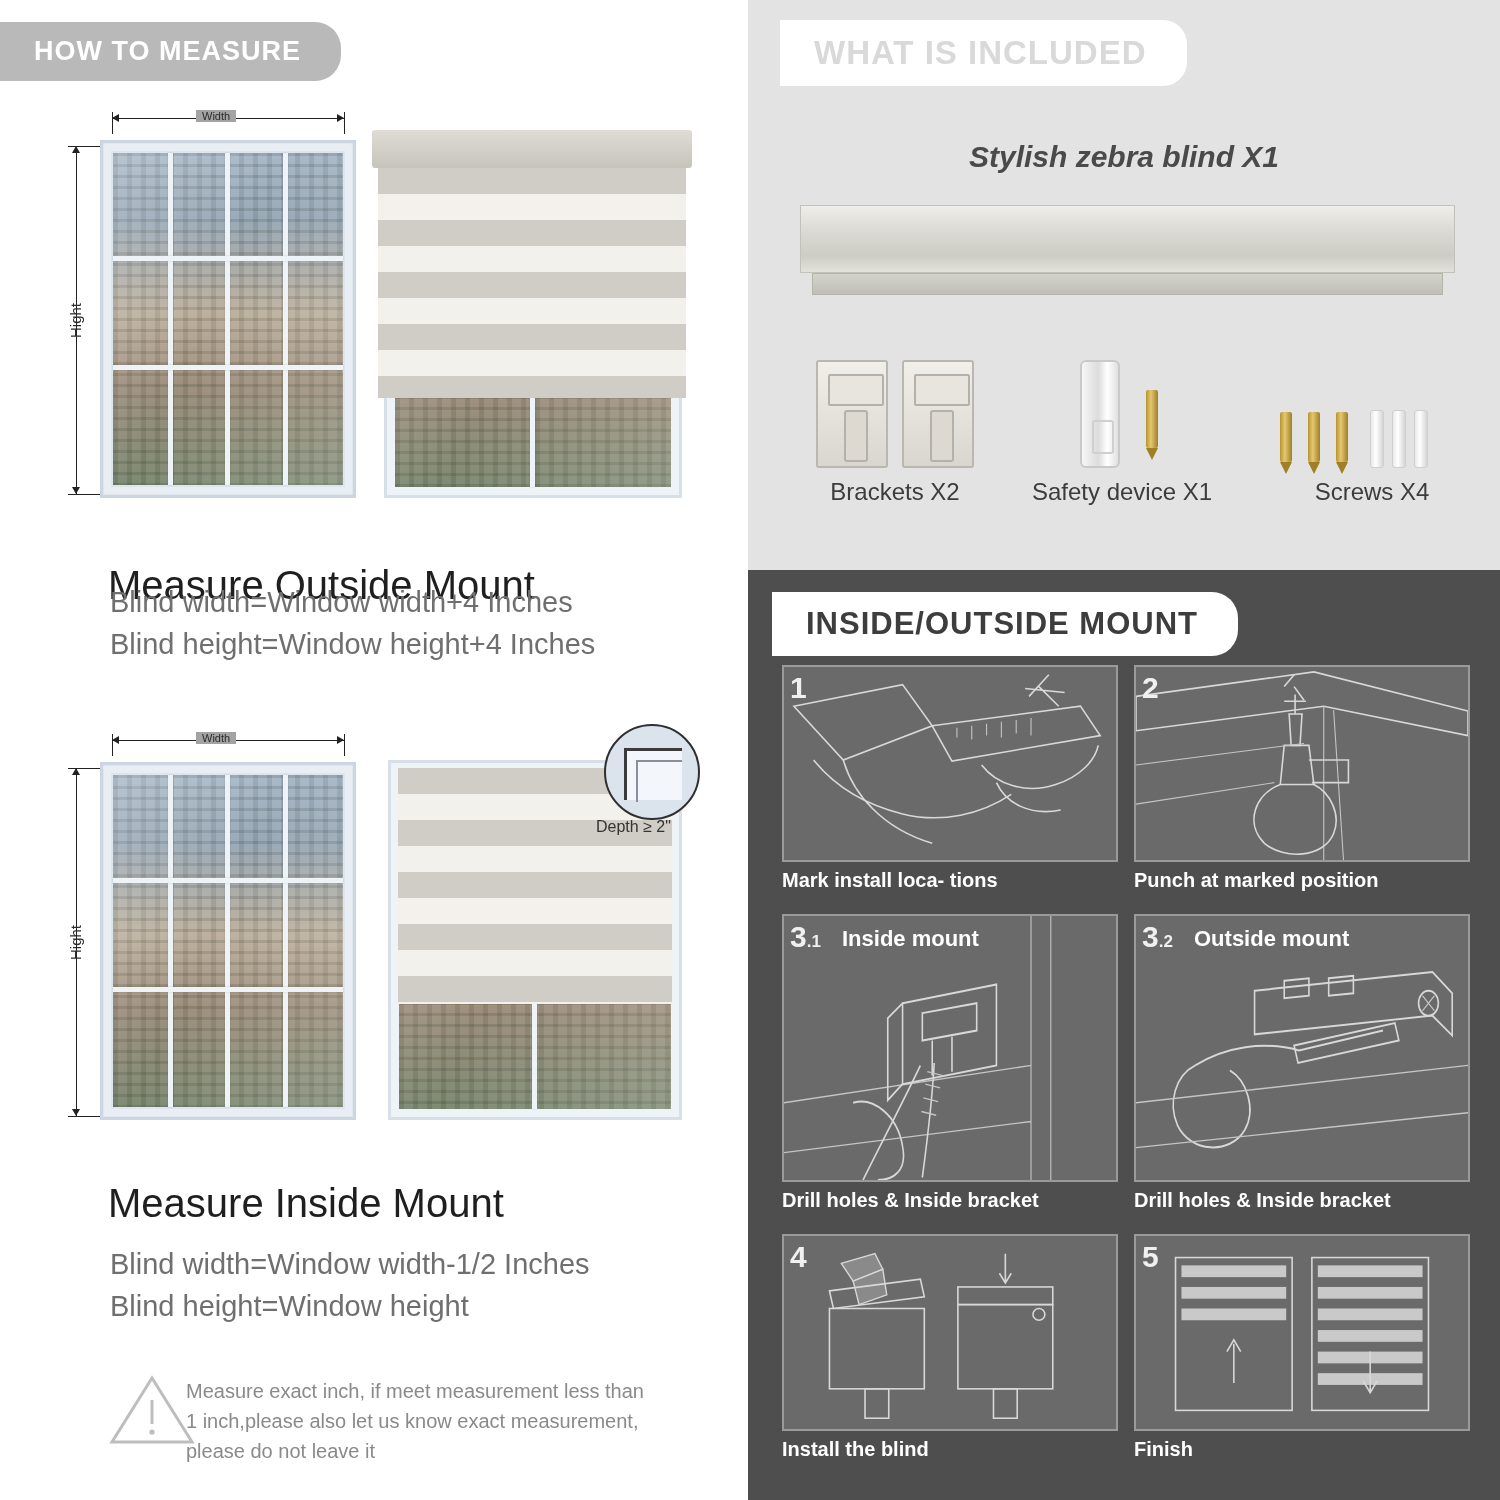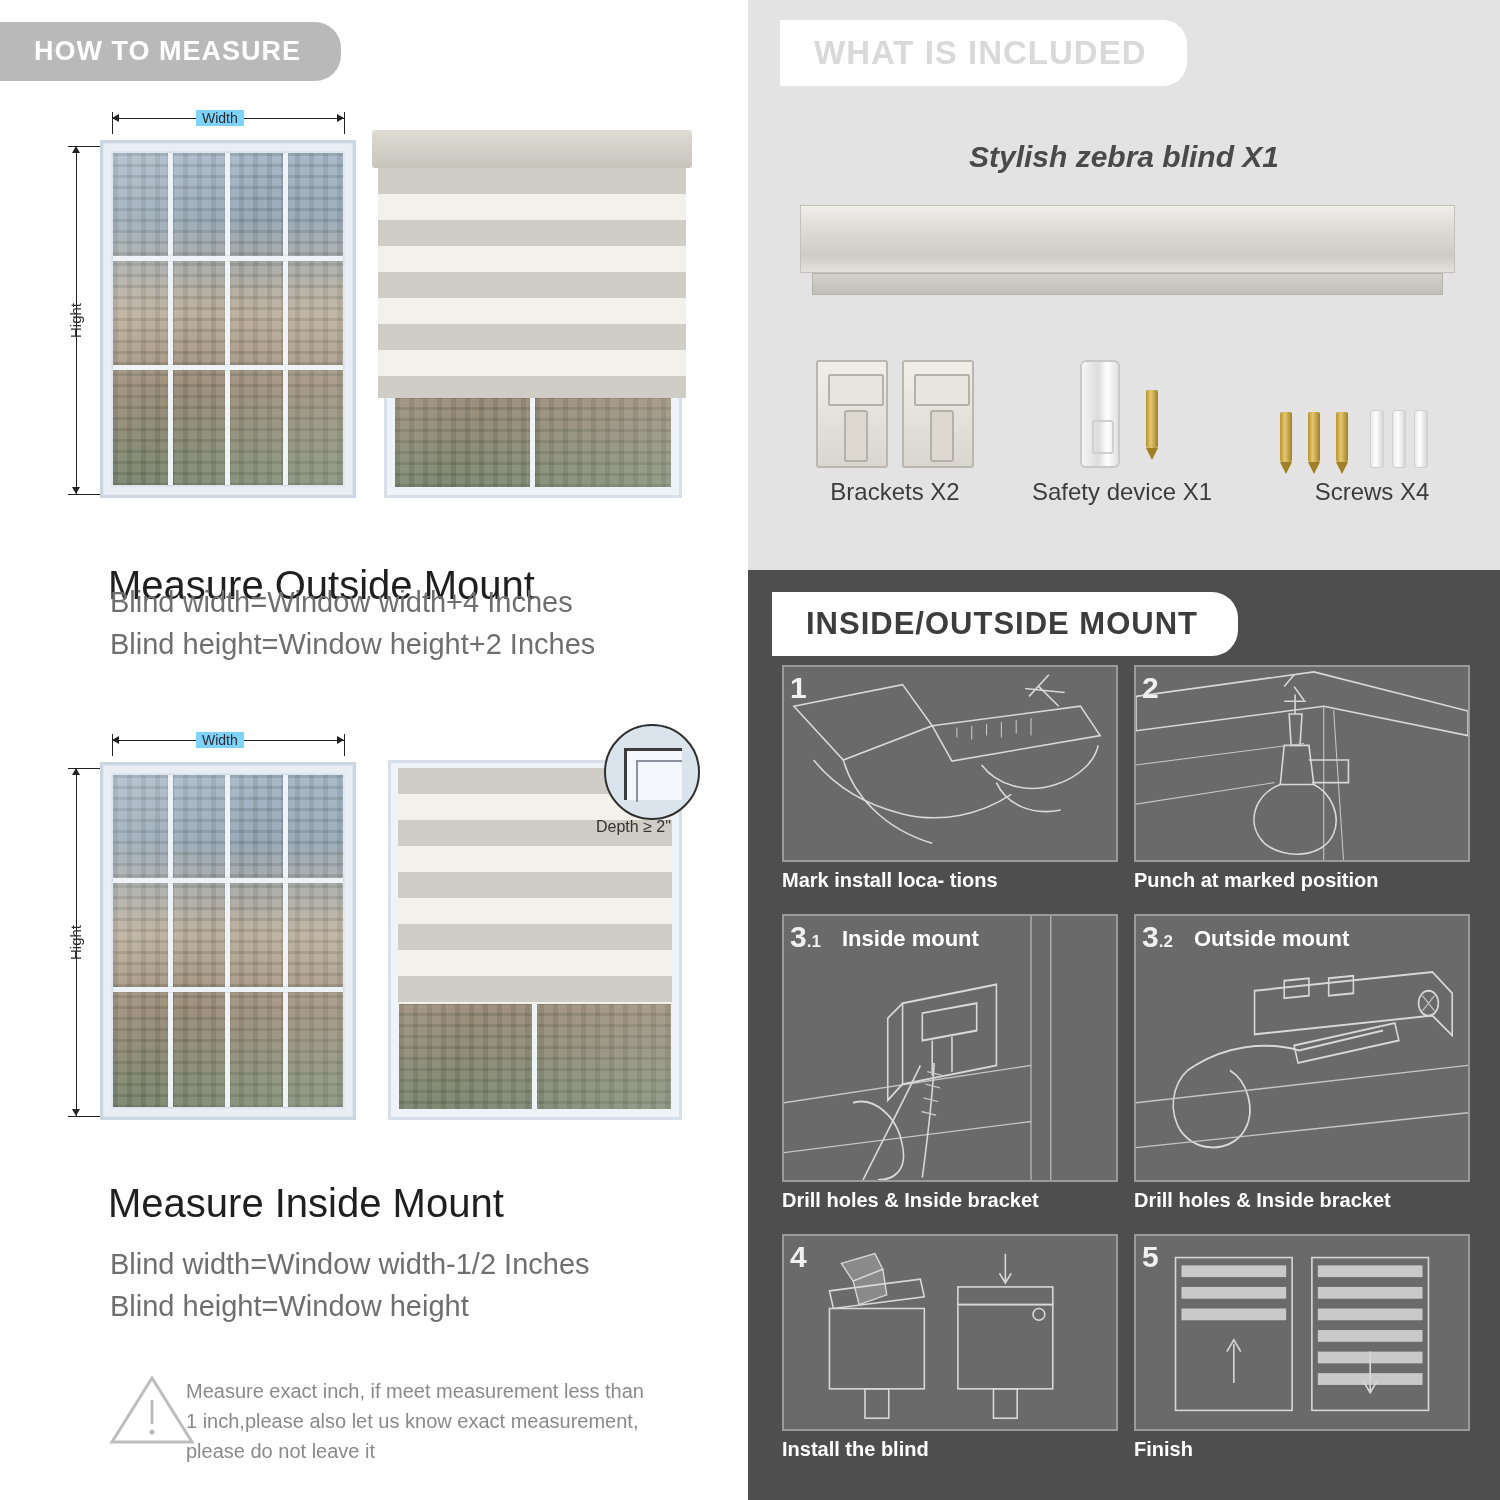--- a/index.html
+++ b/index.html
@@ -67,22 +67,22 @@
     border-left: 4px solid transparent;
     border-right: 4px solid transparent;
   }
   .v-arrow:before { top: 0; border-bottom: 7px solid #222; }
   .v-arrow:after { bottom: 0; border-top: 7px solid #222; }
 
   .tick { position: absolute; background: #222; }
 
   .label-h {
     position: absolute;
-    font-size: 14px; color: #2b2b2b;
-    background: #7dd3fc; padding: 0 6px;
+    font-size: 11px; color: #2b2b2b;
+    background: #a3a3a3; padding: 0 6px;
   }
   .label-v {
     position: absolute;
     font-size: 15px; color: #2b2b2b;
     transform: rotate(-90deg);
     transform-origin: center center;
     white-space: nowrap;
   }
 
   
@@ -350,21 +350,21 @@
     <div class="blind-window" style="left:384px; top:176px; width:298px; height:322px;">
       <div class="glass" style="left:8px; top:8px; right:8px; bottom:8px; position:absolute;"></div>
       <div class="mullion-v" style="left:calc(50% - 3px); top:8px; bottom:8px;"></div>
       <div class="mullion-h" style="top:26%; left:8px; right:8px;"></div>
     </div>
     <div class="blind-head" style="left:372px; top:130px; width:320px; height:38px;"></div>
     <div class="blind-fabric" style="left:378px; top:168px; width:308px; height:230px;"></div>
 
     <h2 class="heading" style="left:108px; top:530px;">Measure Outside Mount</h2>
     <div class="sub-line" style="left:110px; top:586px;">Blind width=Window width+4 Inches</div>
-    <div class="sub-line" style="left:110px; top:628px;">Blind height=Window height+2 Inches</div>
+    <div class="sub-line" style="left:110px; top:628px;">Blind height=Window height+4 Inches</div>
 
     <div class="dim-row" style="left:112px; top:740px; width:232px;">
       <div class="arrow-line"></div>
     </div>
     <div class="label-h" style="left:196px; top:732px;">Width</div>
     <div class="tick" style="left:112px; top:734px; width:1px; height:22px;"></div>
     <div class="tick" style="left:344px; top:734px; width:1px; height:22px;"></div>
 
     <div class="v-arrow" style="left:76px; top:768px; height:348px;"></div>
     <div class="label-v" style="left:58px; top:934px;">Hight</div>

